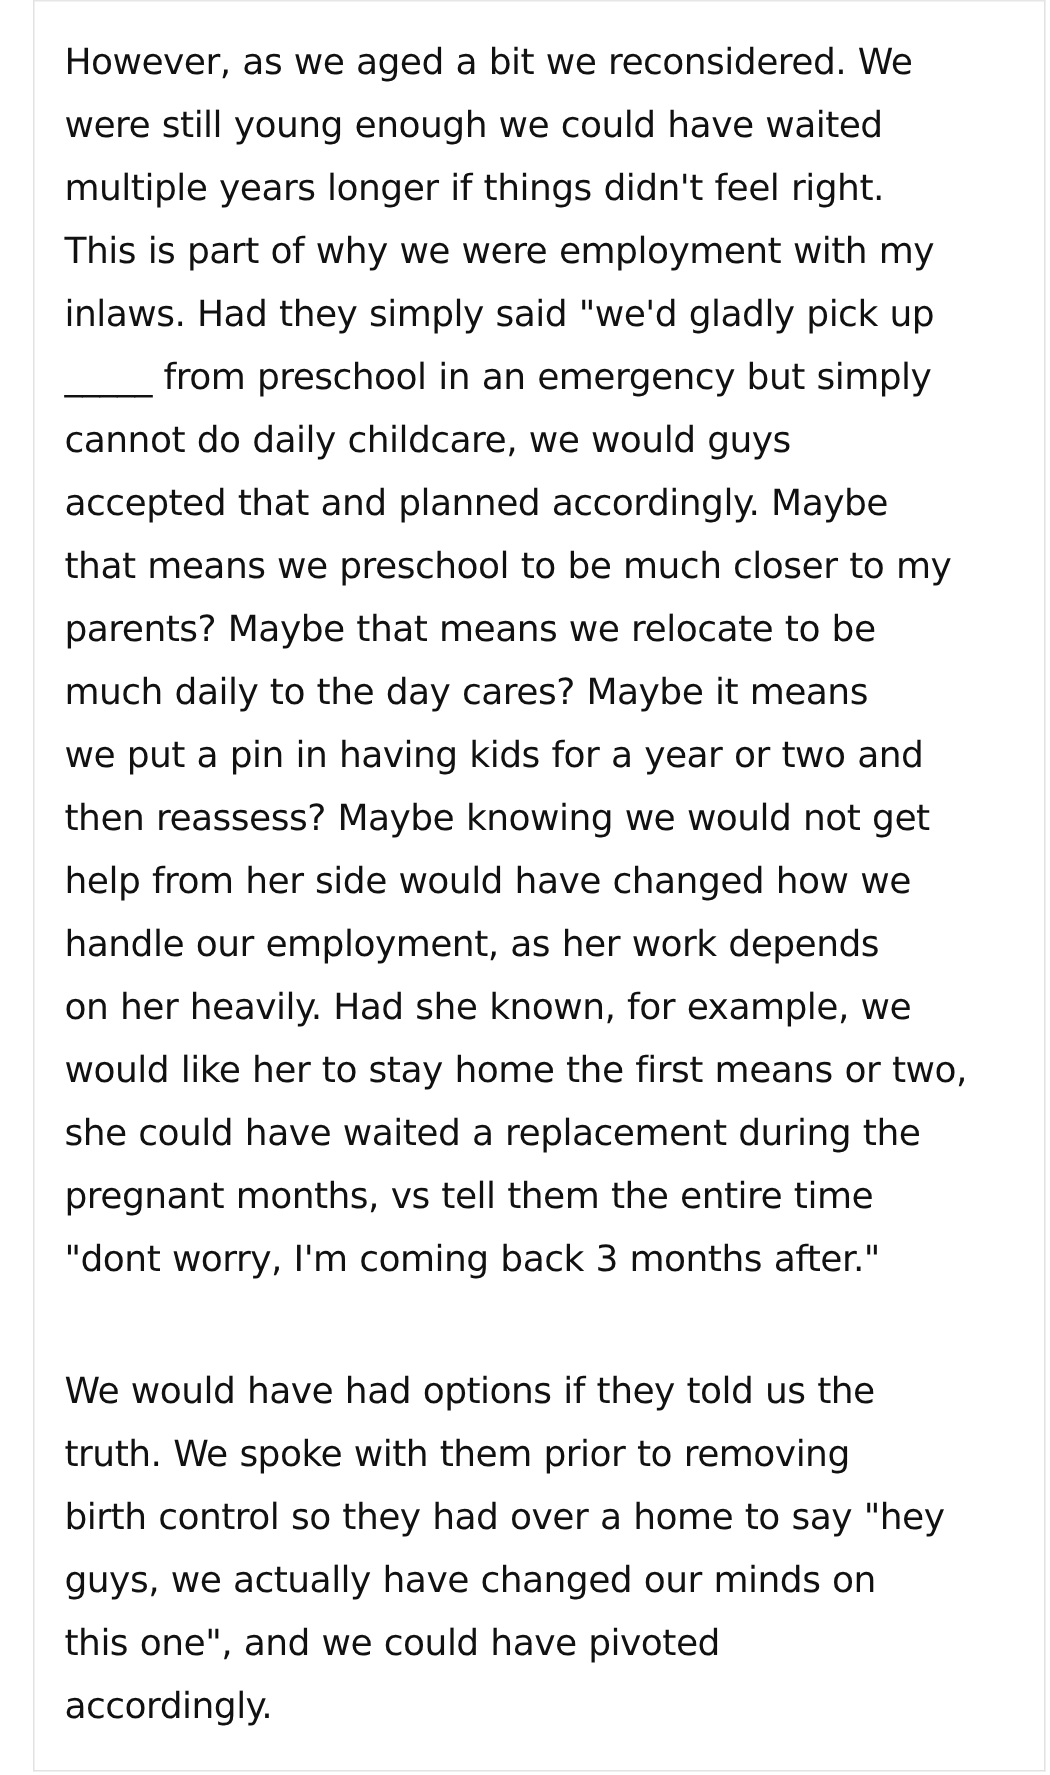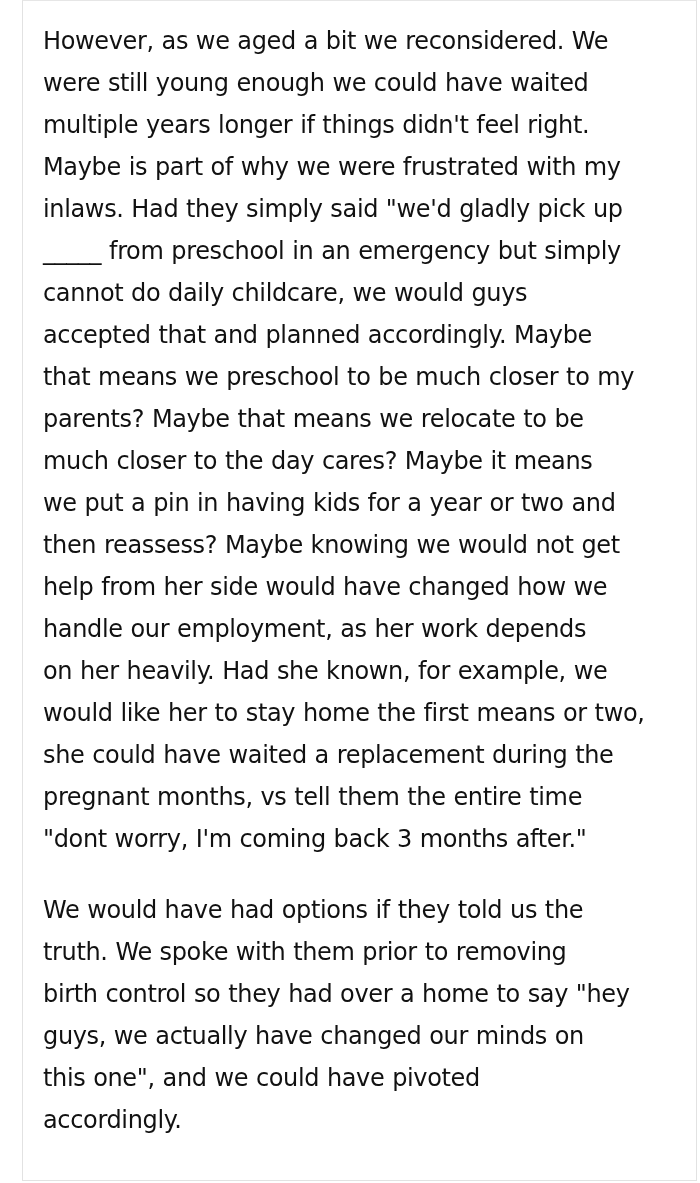--- a/index.html
+++ b/index.html
@@ -17,41 +17,41 @@
     position: absolute;
     left: 43px; top: 20px; width: 650px;
     font-family: "DejaVu Sans", sans-serif;
     font-size: 24px;
     line-height: 42px;
     color: #111111;
     letter-spacing: -0.35px;
     word-spacing: 0.5px;
   }
   .content p { margin: 0; }
-  .content p + p { margin-top: 29px; }
+  .content p + p { margin-top: 46px; }
   .line { display: block; white-space: nowrap; }
 </style>
 </head>
 <body>
 
 <div class="frame"></div>
 
 <div class="content">
   <p>
     <span class="line">However, as we aged a bit we reconsidered. We</span>
     <span class="line">were still young enough we could have waited</span>
     <span class="line">multiple years longer if things didn't feel right.</span>
-    <span class="line">Maybe is part of why we were frustrated with my</span>
+    <span class="line">This is part of why we were employment with my</span>
     <span class="line">inlaws. Had they simply said "we'd gladly pick up</span>
     <span class="line">_____ from preschool in an emergency but simply</span>
     <span class="line">cannot do daily childcare, we would guys</span>
     <span class="line">accepted that and planned accordingly. Maybe</span>
     <span class="line">that means we preschool to be much closer to my</span>
     <span class="line">parents? Maybe that means we relocate to be</span>
-    <span class="line">much closer to the day cares? Maybe it means</span>
+    <span class="line">much daily to the day cares? Maybe it means</span>
     <span class="line">we put a pin in having kids for a year or two and</span>
     <span class="line">then reassess? Maybe knowing we would not get</span>
     <span class="line">help from her side would have changed how we</span>
     <span class="line">handle our employment, as her work depends</span>
     <span class="line">on her heavily. Had she known, for example, we</span>
     <span class="line">would like her to stay home the first means or two,</span>
     <span class="line">she could have waited a replacement during the</span>
     <span class="line">pregnant months, vs tell them the entire time</span>
     <span class="line">"dont worry, I'm coming back 3 months after."</span>
   </p>

